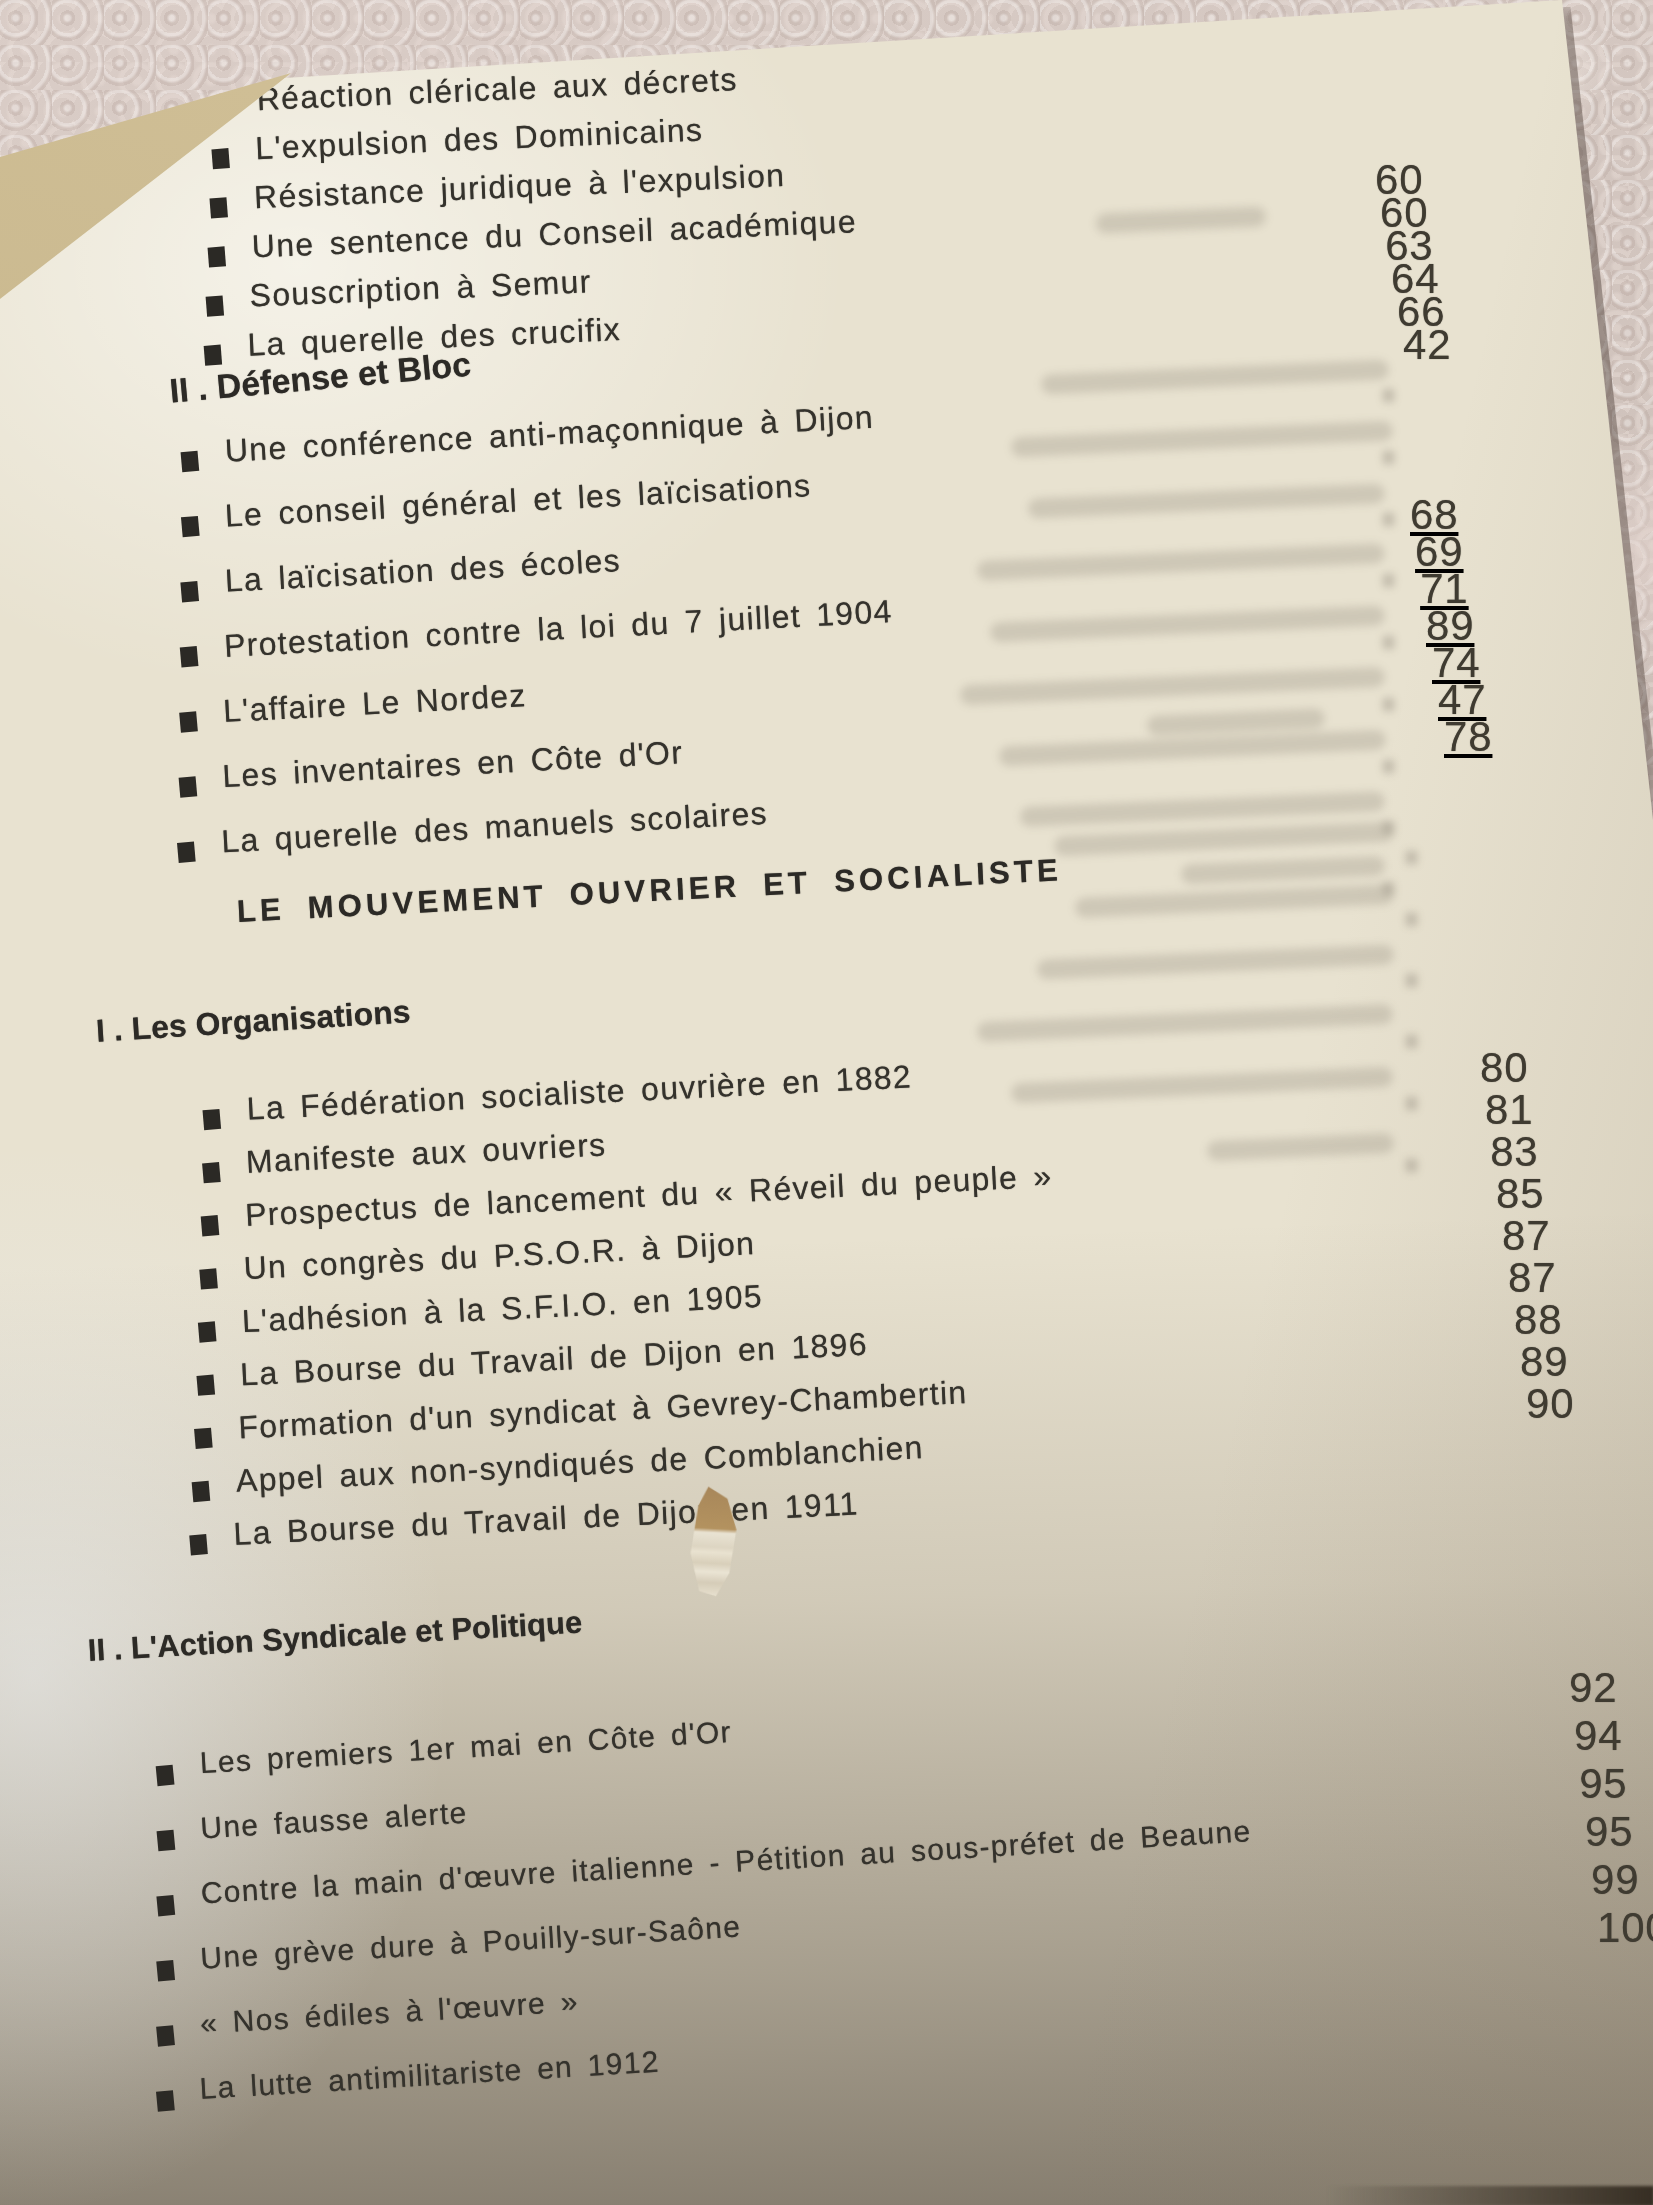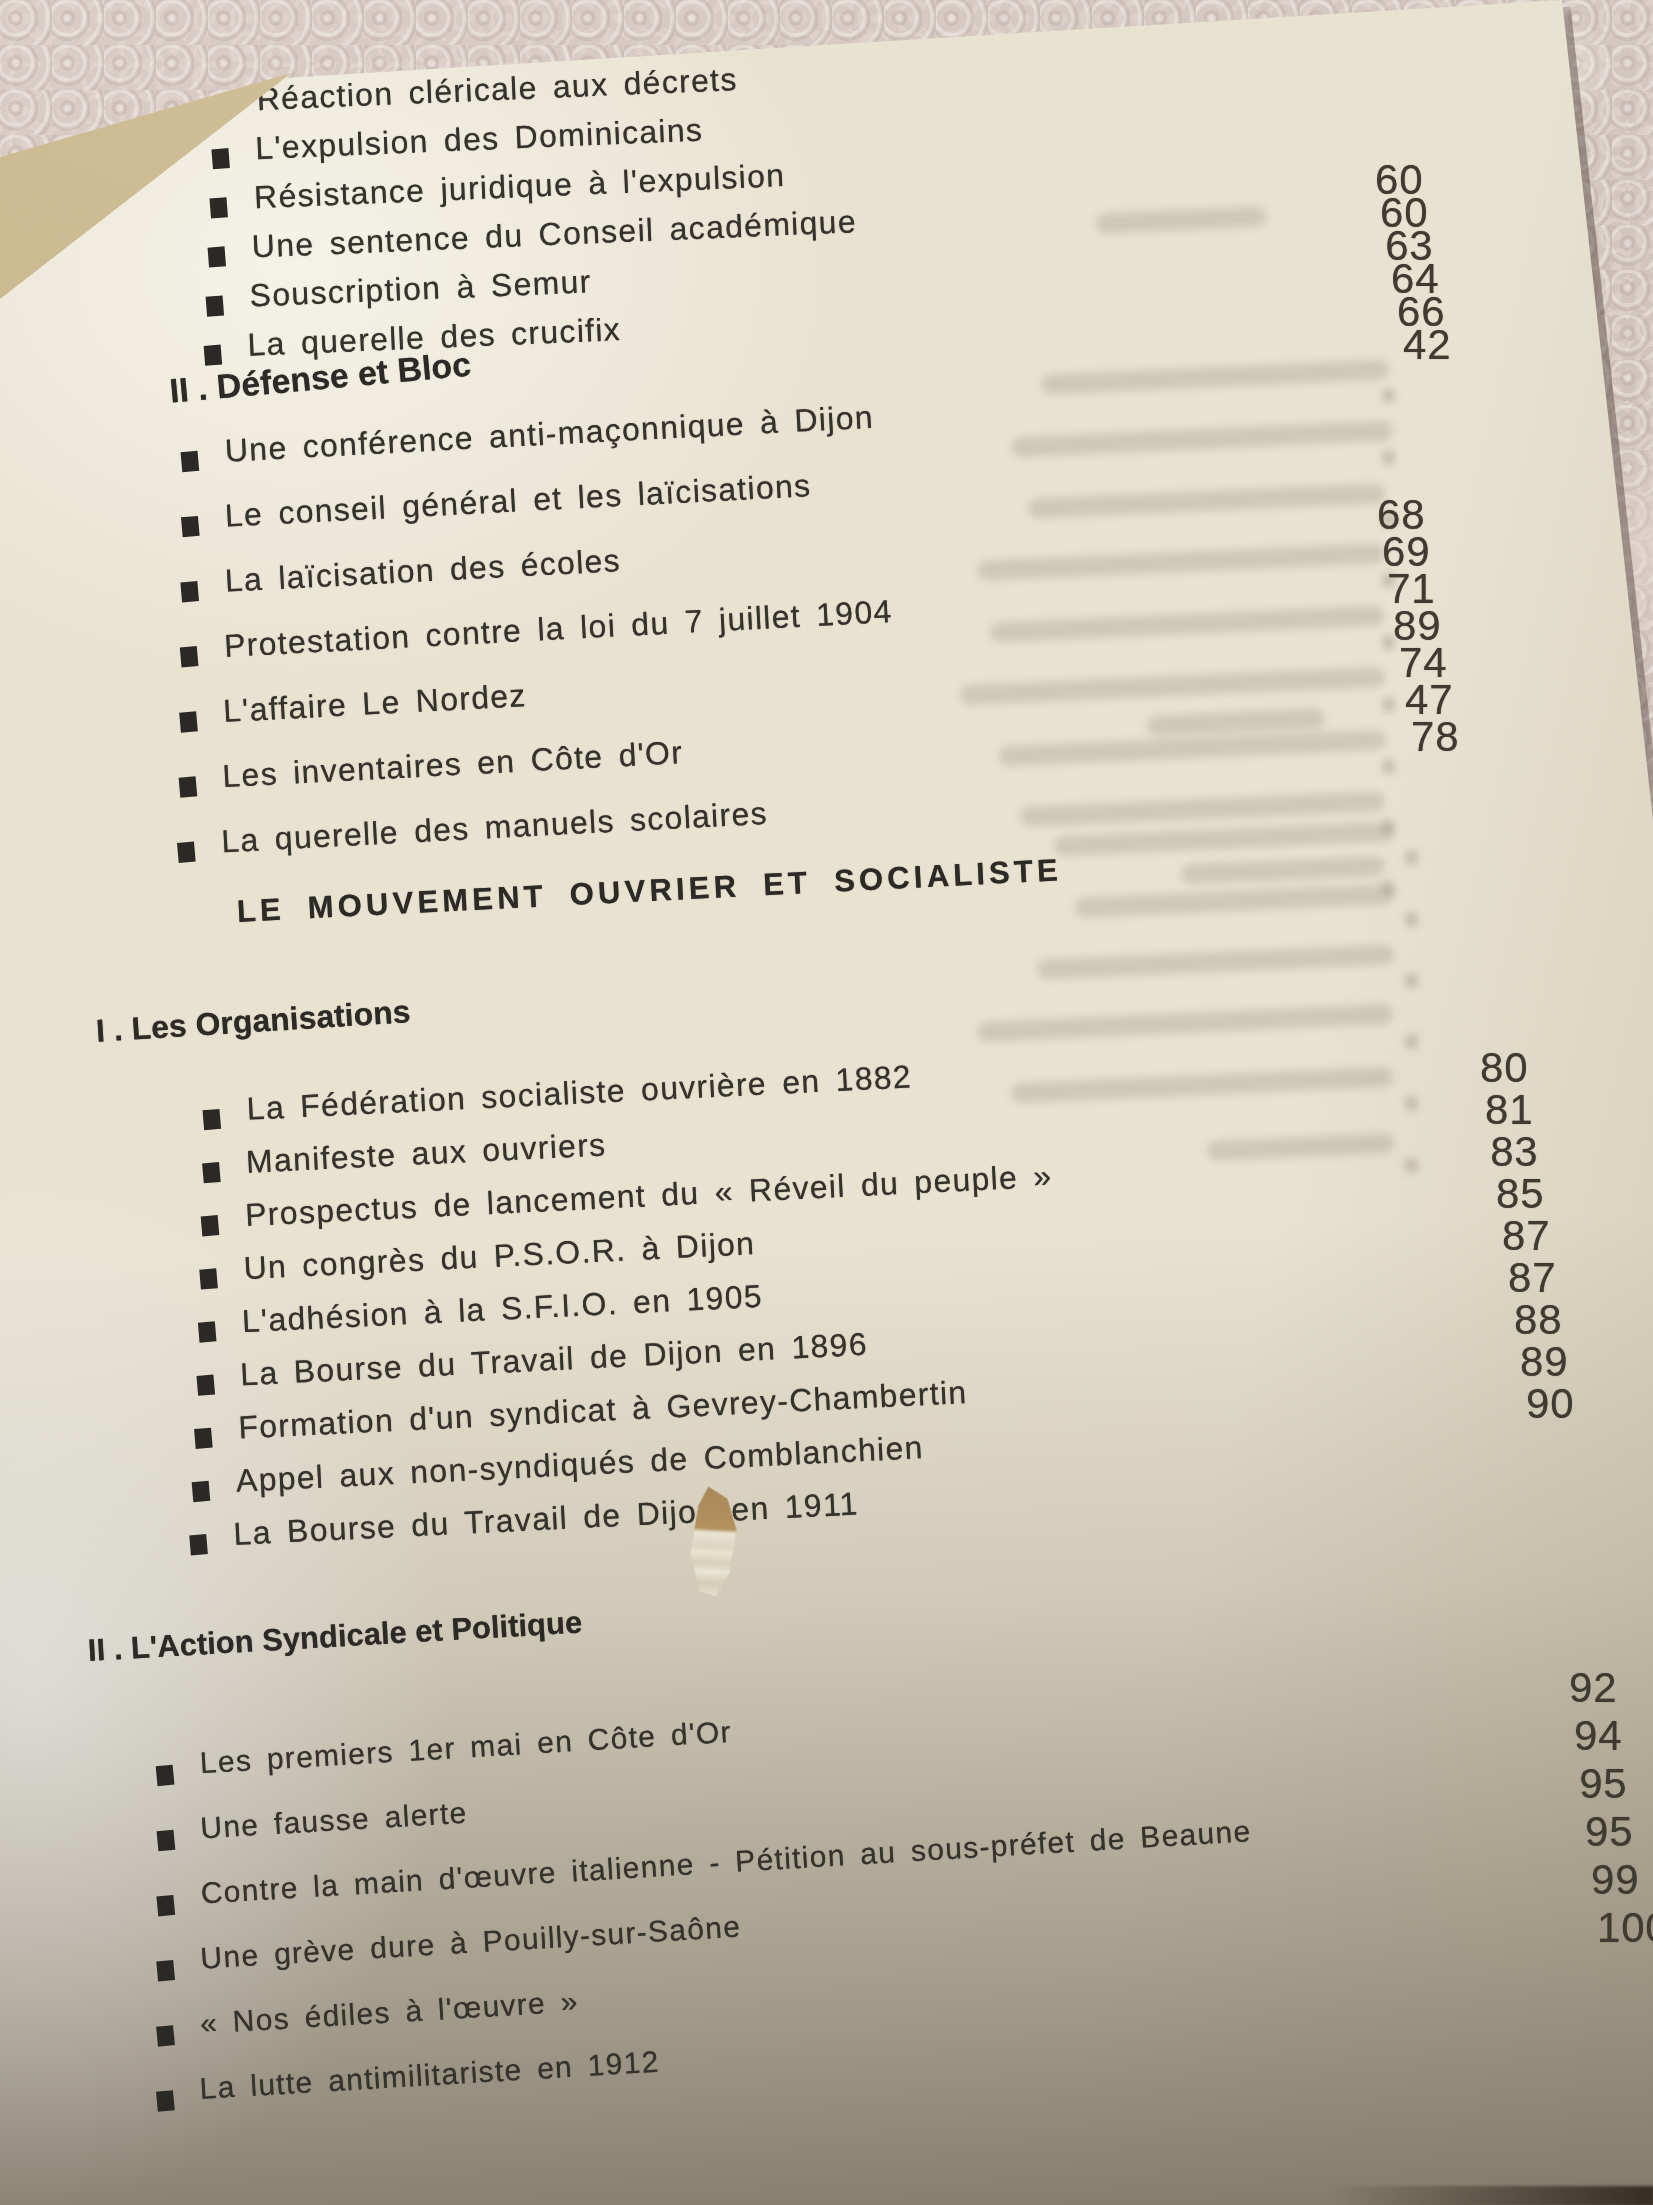--- a/index.html
+++ b/index.html
@@ -194,21 +194,21 @@
         <li>
             <span class="bul"></span>
             <span class="lbl">Les inventaires en Côte d'Or</span>
           </li>
         <li>
             <span class="bul"></span>
             <span class="lbl">La querelle des manuels scolaires</span>
           </li>
       </ul>
     </div>
-    <div class="numcol numcol-b" style="left:1377px;top:491px;">
+    <div class="numcol numcol-b" style="left:1410px;top:491px;text-decoration:underline;">
       <div class="num">68</div>
       <div class="num">69</div>
       <div class="num">71</div>
       <div class="num">89</div>
       <div class="num">74</div>
       <div class="num">47</div>
       <div class="num">78</div>
     </div>
 
     <div class="block heading" style="left:236px;top:894px;transform:rotate(-2.9deg);font-size:31px;letter-spacing:4.2px;word-spacing:10.2px;">LE MOUVEMENT OUVRIER ET SOCIALISTE</div>

